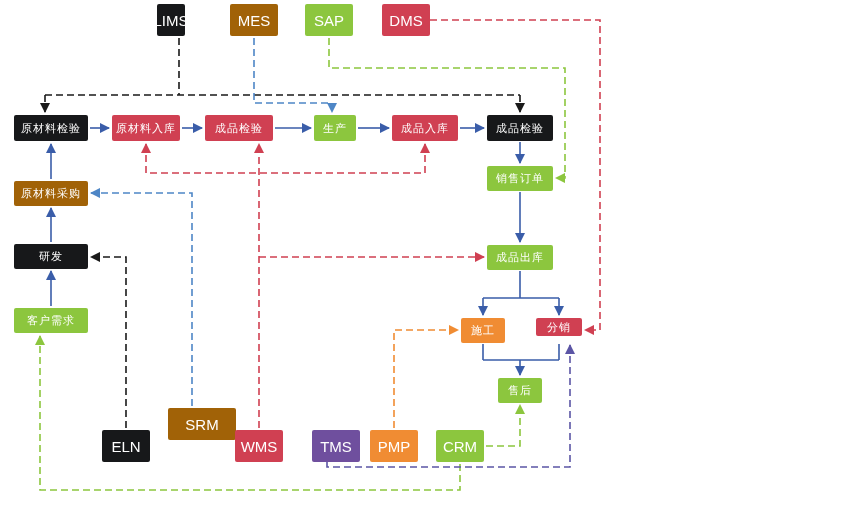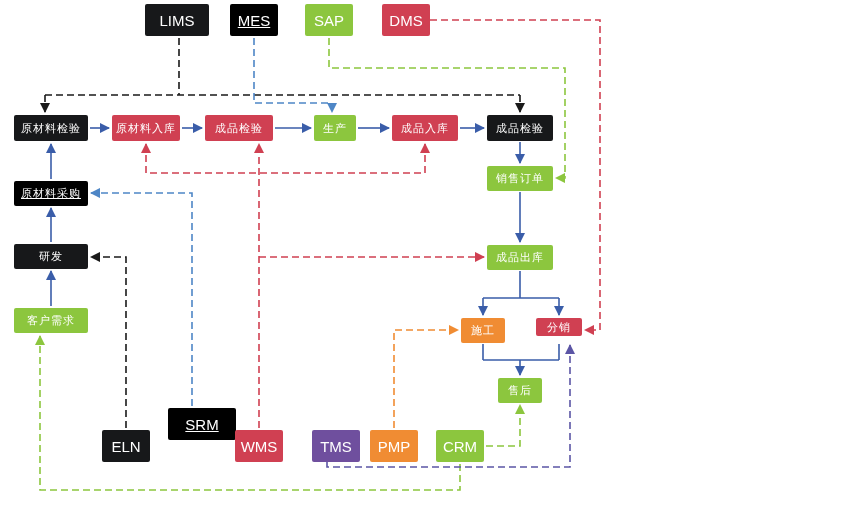--- a/index.html
+++ b/index.html
@@ -5,21 +5,21 @@
   html,body{margin:0;padding:0;background:#fff;}
   .canvas{position:relative;width:860px;height:505px;background:#ffffff;
           font-family:"Liberation Sans", sans-serif;overflow:hidden;}
   .edges{position:absolute;left:0;top:0;width:860px;height:505px;}
   .node{position:absolute;display:flex;align-items:center;justify-content:center;
         color:#fff;border-radius:2px;box-sizing:border-box;white-space:nowrap;}
   .sys{font-size:15px;}
   .proc{font-size:11px;letter-spacing:1px;}
   .black{background:#17181a;}
   .red{background:#d04052;}
-  .blue{background:#000000;text-decoration:underline;}
+  .blue{background:#a16207;}
   .green{background:#8cc63e;}
   .orange{background:#f08c33;}
   .purple{background:#6f4f9e;}
   .e{fill:none;stroke-width:1.6px;}
   .dash{stroke-dasharray:7 4;}
   .c-sol{stroke:#3a5da9;}
   .c-k{stroke:#1a1a1a;}
   .c-b{stroke:#4e86c6;}
   .c-g{stroke:#8cc63e;}
   .c-r{stroke:#d04052;}
@@ -88,21 +88,21 @@
     <path class="e dash c-r" d="M430,20 H600 V330 H585" marker-end="url(#m-r)"></path>
     <path class="e dash c-r" d="M146,144 V173 H425 V144" marker-start="url(#m-r)" marker-end="url(#m-r)"></path>
     <path class="e dash c-r" d="M259,428 V144" marker-end="url(#m-r)"></path>
     <path class="e dash c-r" d="M259,257 H484" marker-end="url(#m-r)"></path>
 
     <path class="e dash c-o" d="M394,428 V330 H458" marker-end="url(#m-o)"></path>
 
     <path class="e dash c-p" d="M327,462 V467 H570 V345" marker-end="url(#m-p)"></path>
   </svg>
 
-  <div class="node sys black" style="left:145px;top:4px;width:64px;height:32px">LIMS</div>
+  <div class="node sys black" style="left:157px;top:4px;width:28px;height:32px">LIMS</div>
   <div class="node sys blue" style="left:230px;top:4px;width:48px;height:32px">MES</div>
   <div class="node sys green" style="left:305px;top:4px;width:48px;height:32px">SAP</div>
   <div class="node sys red" style="left:382px;top:4px;width:48px;height:32px">DMS</div>
 
   <div class="node proc black" style="left:14px;top:115px;width:74px;height:26px">原材料检验</div>
   <div class="node proc red" style="left:112px;top:115px;width:68px;height:26px">原材料入库</div>
   <div class="node proc red" style="left:205px;top:115px;width:68px;height:26px">成品检验</div>
   <div class="node proc green" style="left:314px;top:115px;width:42px;height:26px">生产</div>
   <div class="node proc red" style="left:392px;top:115px;width:66px;height:26px">成品入库</div>
   <div class="node proc black" style="left:487px;top:115px;width:66px;height:26px">成品检验</div>

